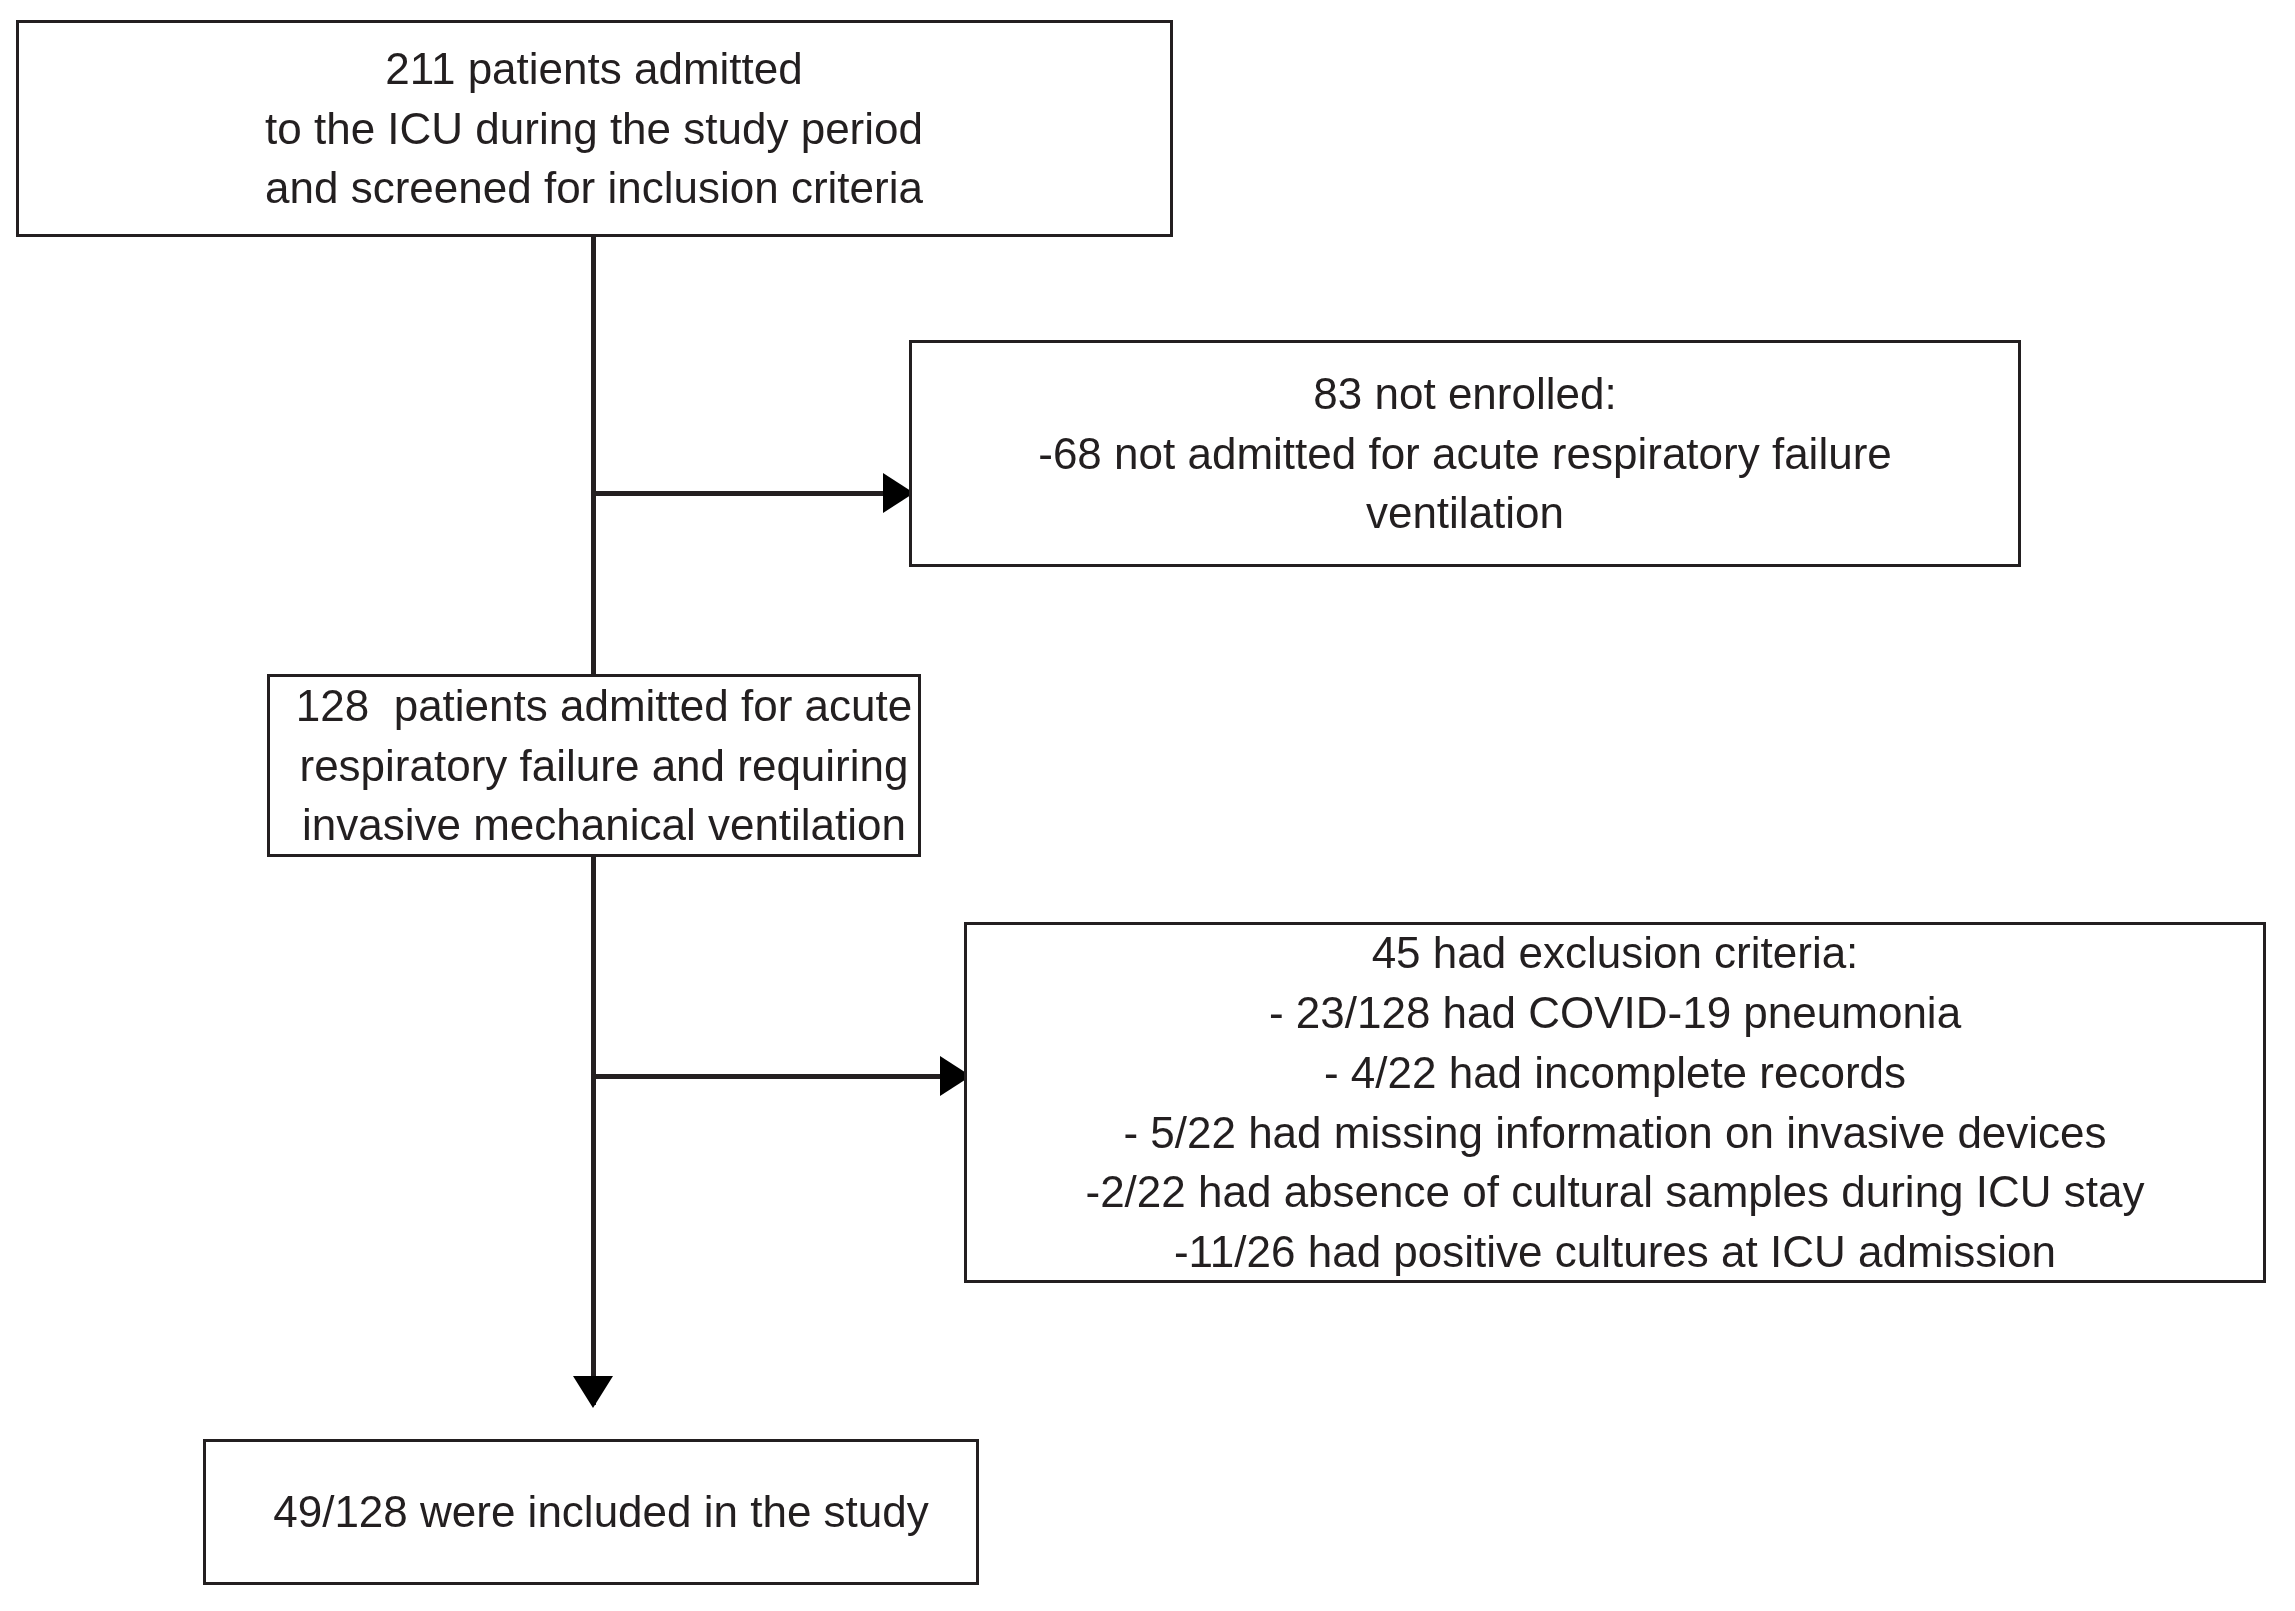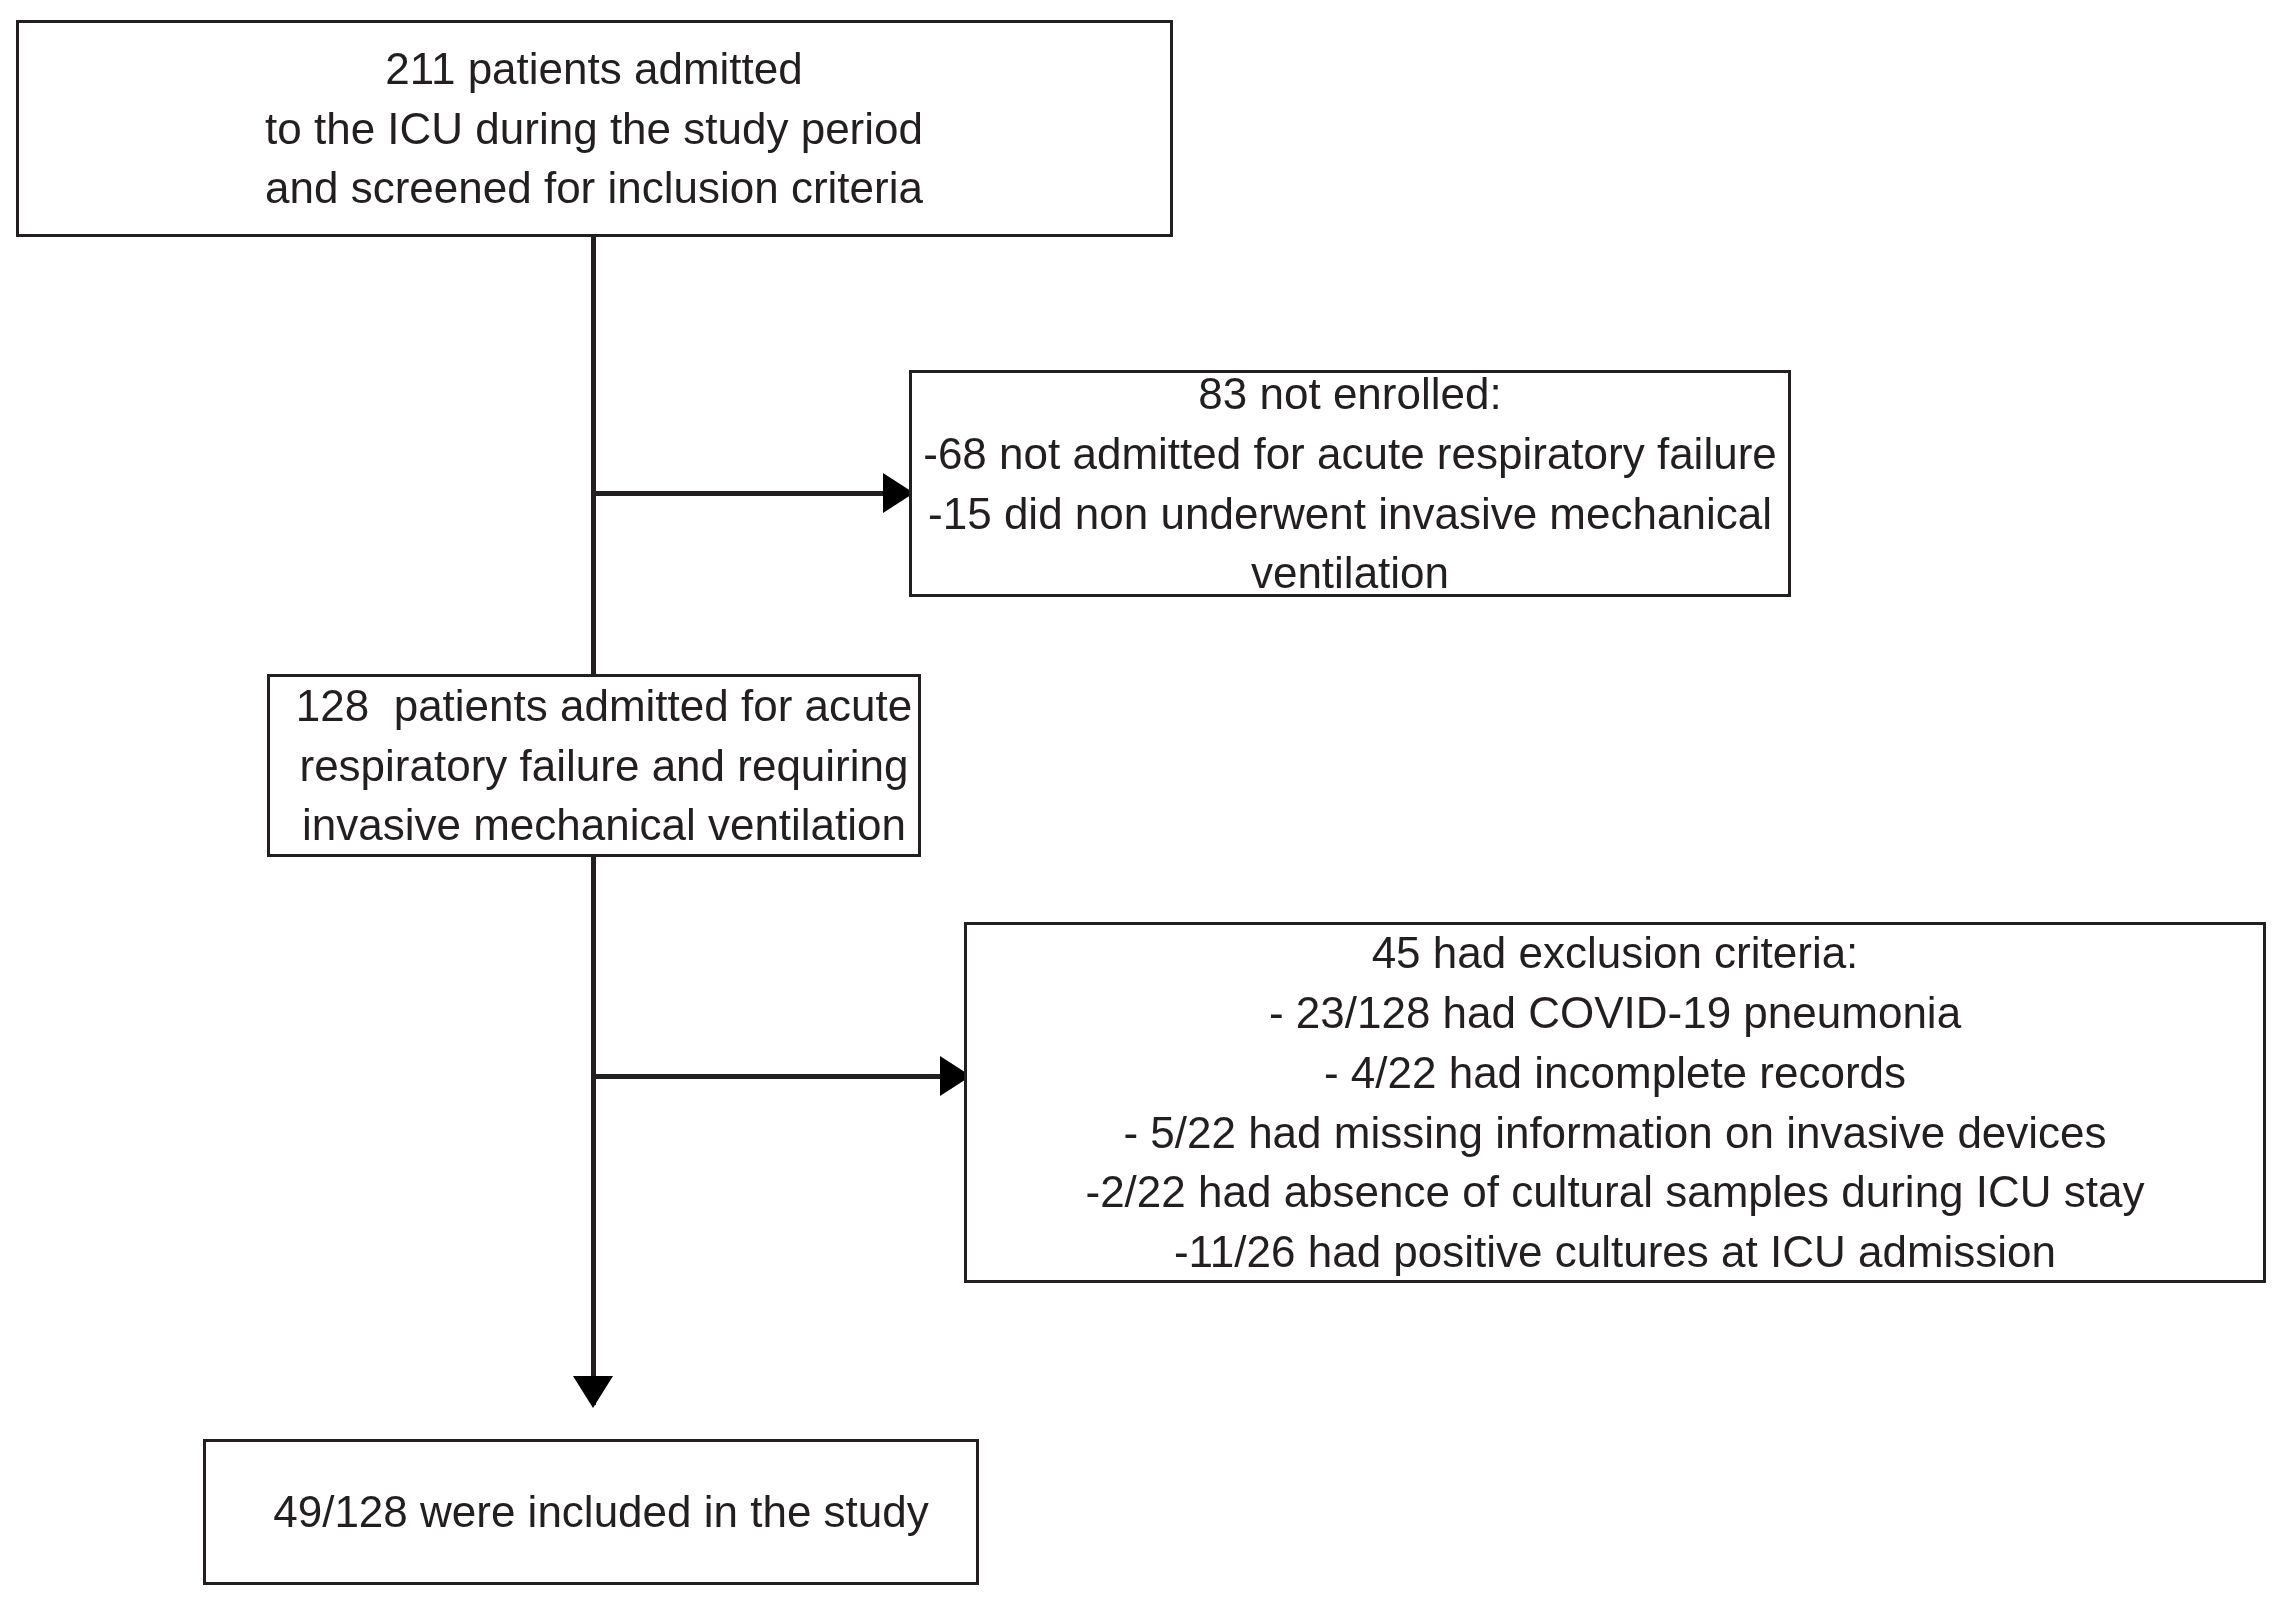--- a/index.html
+++ b/index.html
@@ -33,21 +33,21 @@
     font-size: 44px;
     line-height: 1.36;
     white-space: pre;
   }
   .box.center .line { text-align: center; }
   .box.left   { padding-left: 20px; }
   .box.left .line { text-align: center; }
 
   
   #box-screened   { left: 15.5px;   top: 20px;   width: 1157px; height: 217px; }
-  #box-notenroll  { left: 909px; top: 340px;  width: 882px; height: 227px; margin-top: 30px; }
+  #box-notenroll  { left: 909px; top: 340px;  width: 1112px; height: 227px; }
   #box-admitted   { left: 267px;  top: 674px;  width: 654px;  height: 183px; }
   #box-exclusion  { left: 964px; top: 922px; width: 1302px; height: 361px; }
   #box-included   { left: 203px;  top: 1439px; width: 776px; height: 146px; }
 
   
   .vline {
     position: absolute;
     width: 5.4px;
     background: #231f20;
   }
@@ -100,21 +100,20 @@
 
   <div class="box center" id="box-screened">
     <span class="line">211 patients admitted</span>
     <span class="line">to the ICU during the study period</span>
     <span class="line">and screened for inclusion criteria</span>
   </div>
 
   <div class="box center" id="box-notenroll">
     <span class="line">83 not enrolled:</span>
     <span class="line">-68 not admitted for acute respiratory failure</span>
-    <span class="line">-15 did non underwent invasive mechanical</span>
     <span class="line">ventilation</span>
   </div>
 
   <div class="box left" id="box-admitted">
     <span class="line">128  patients admitted for acute</span>
     <span class="line">respiratory failure and requiring</span>
     <span class="line">invasive mechanical ventilation</span>
   </div>
 
   <div class="box center" id="box-exclusion">

